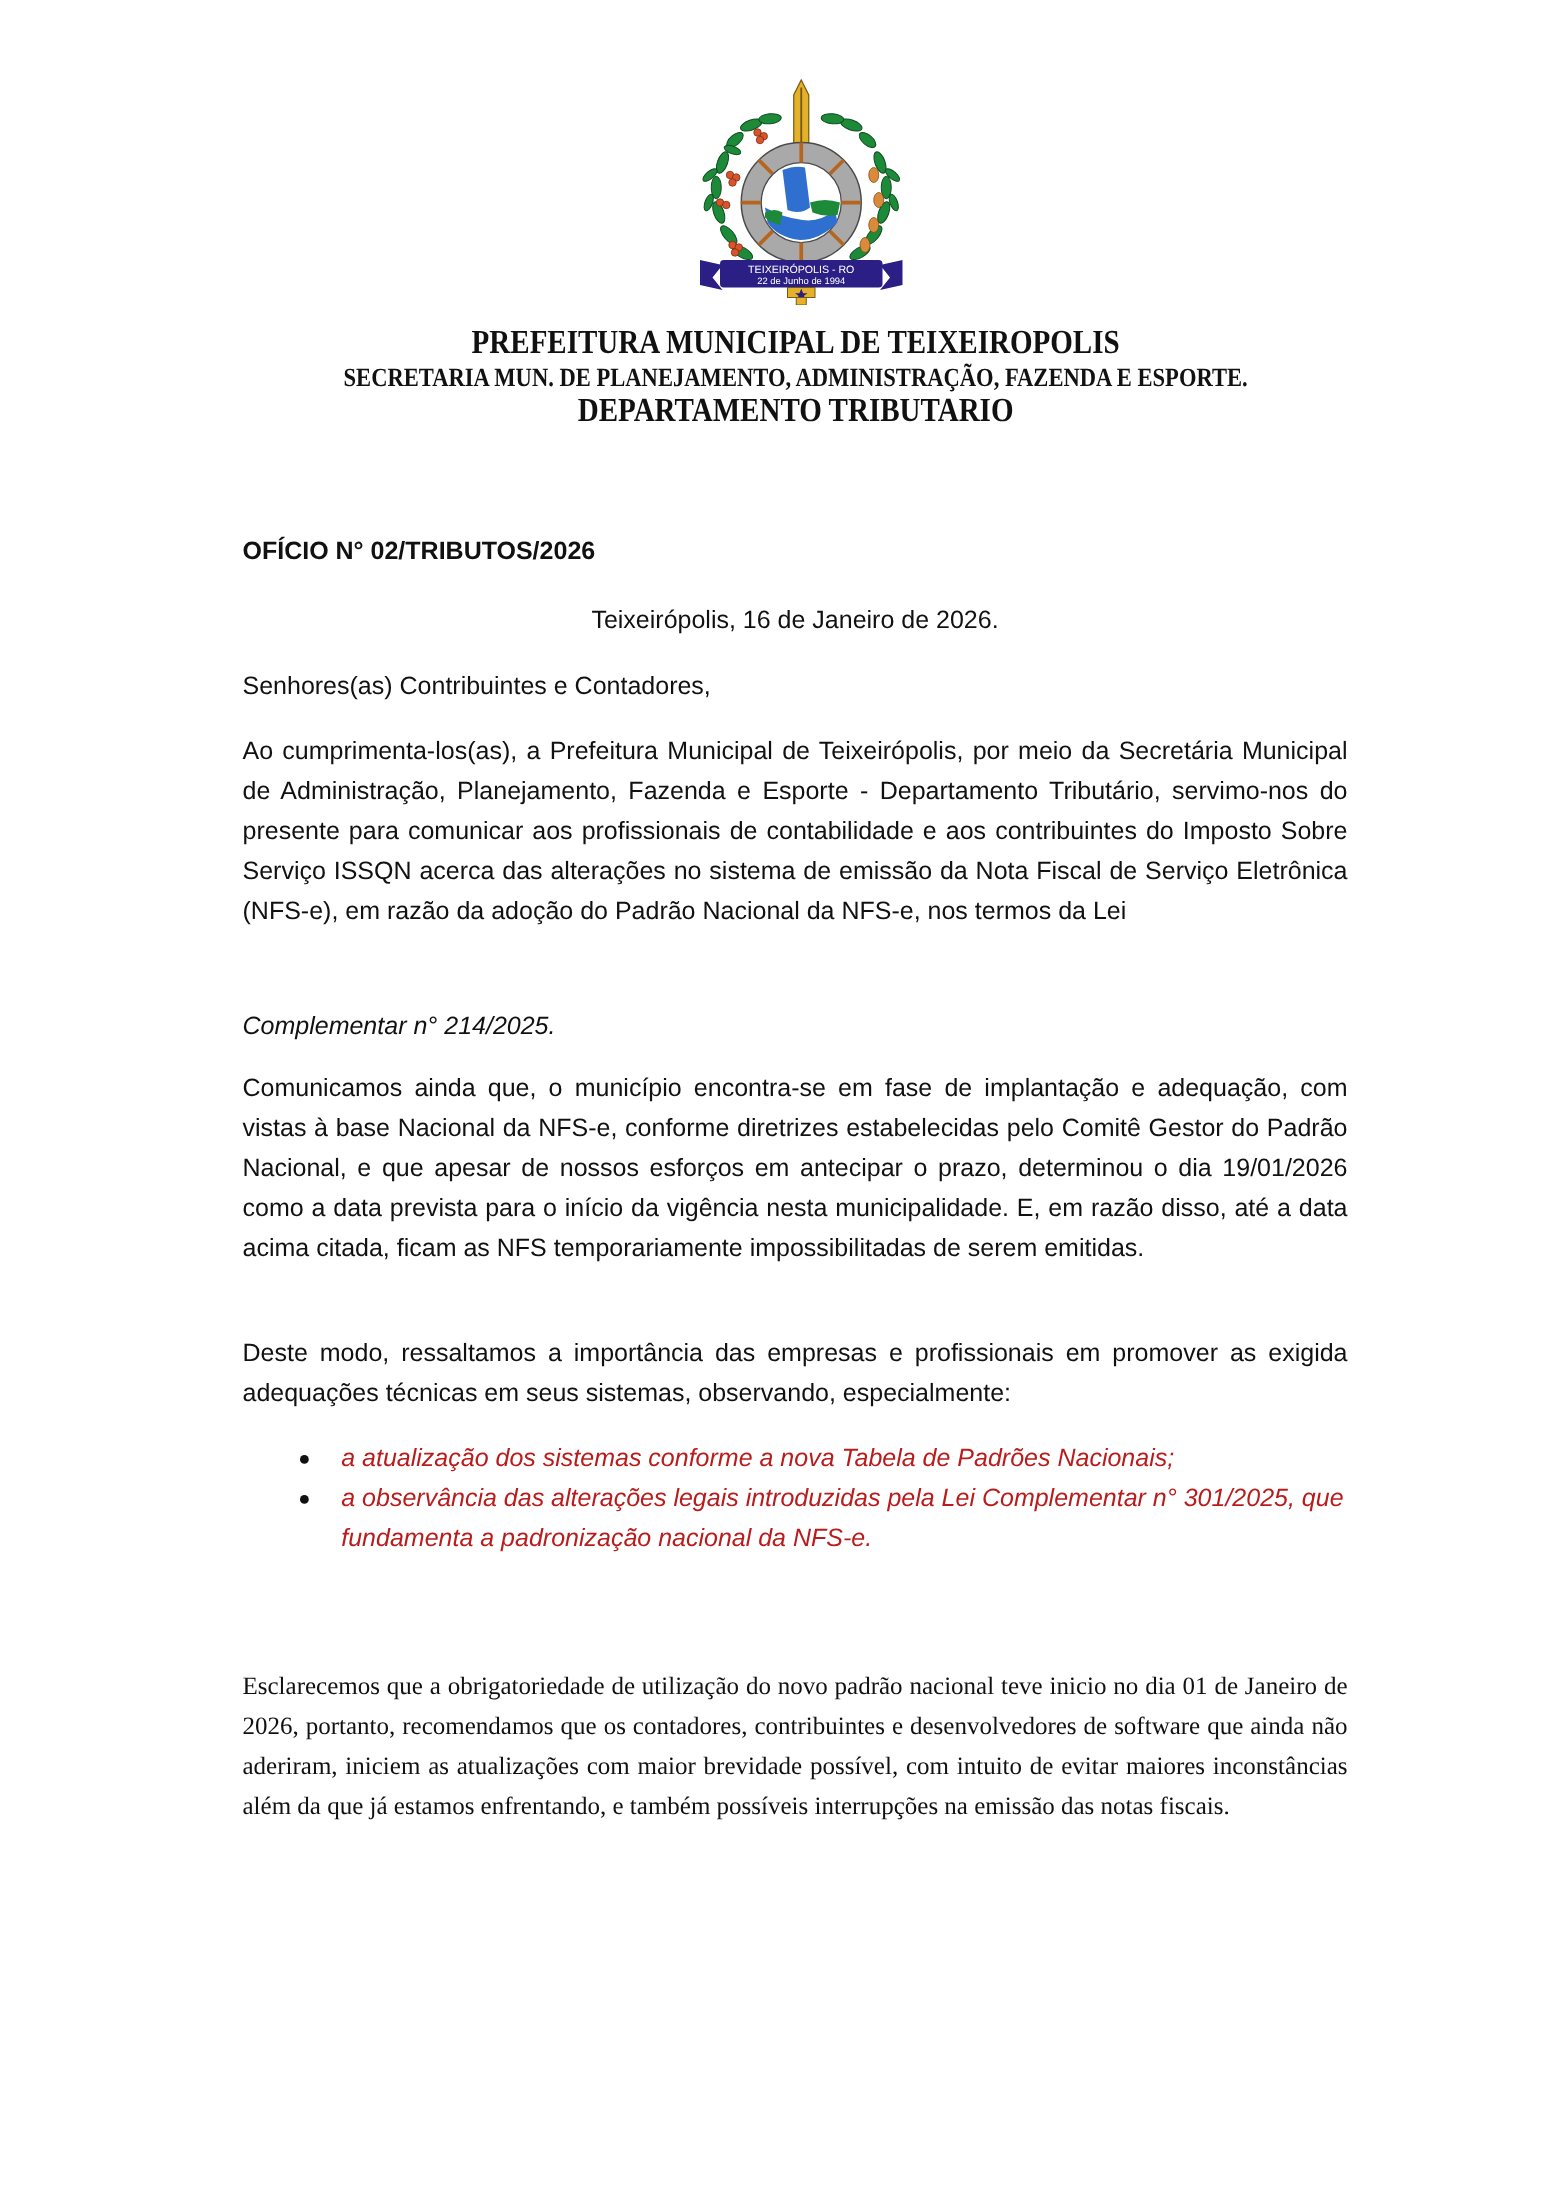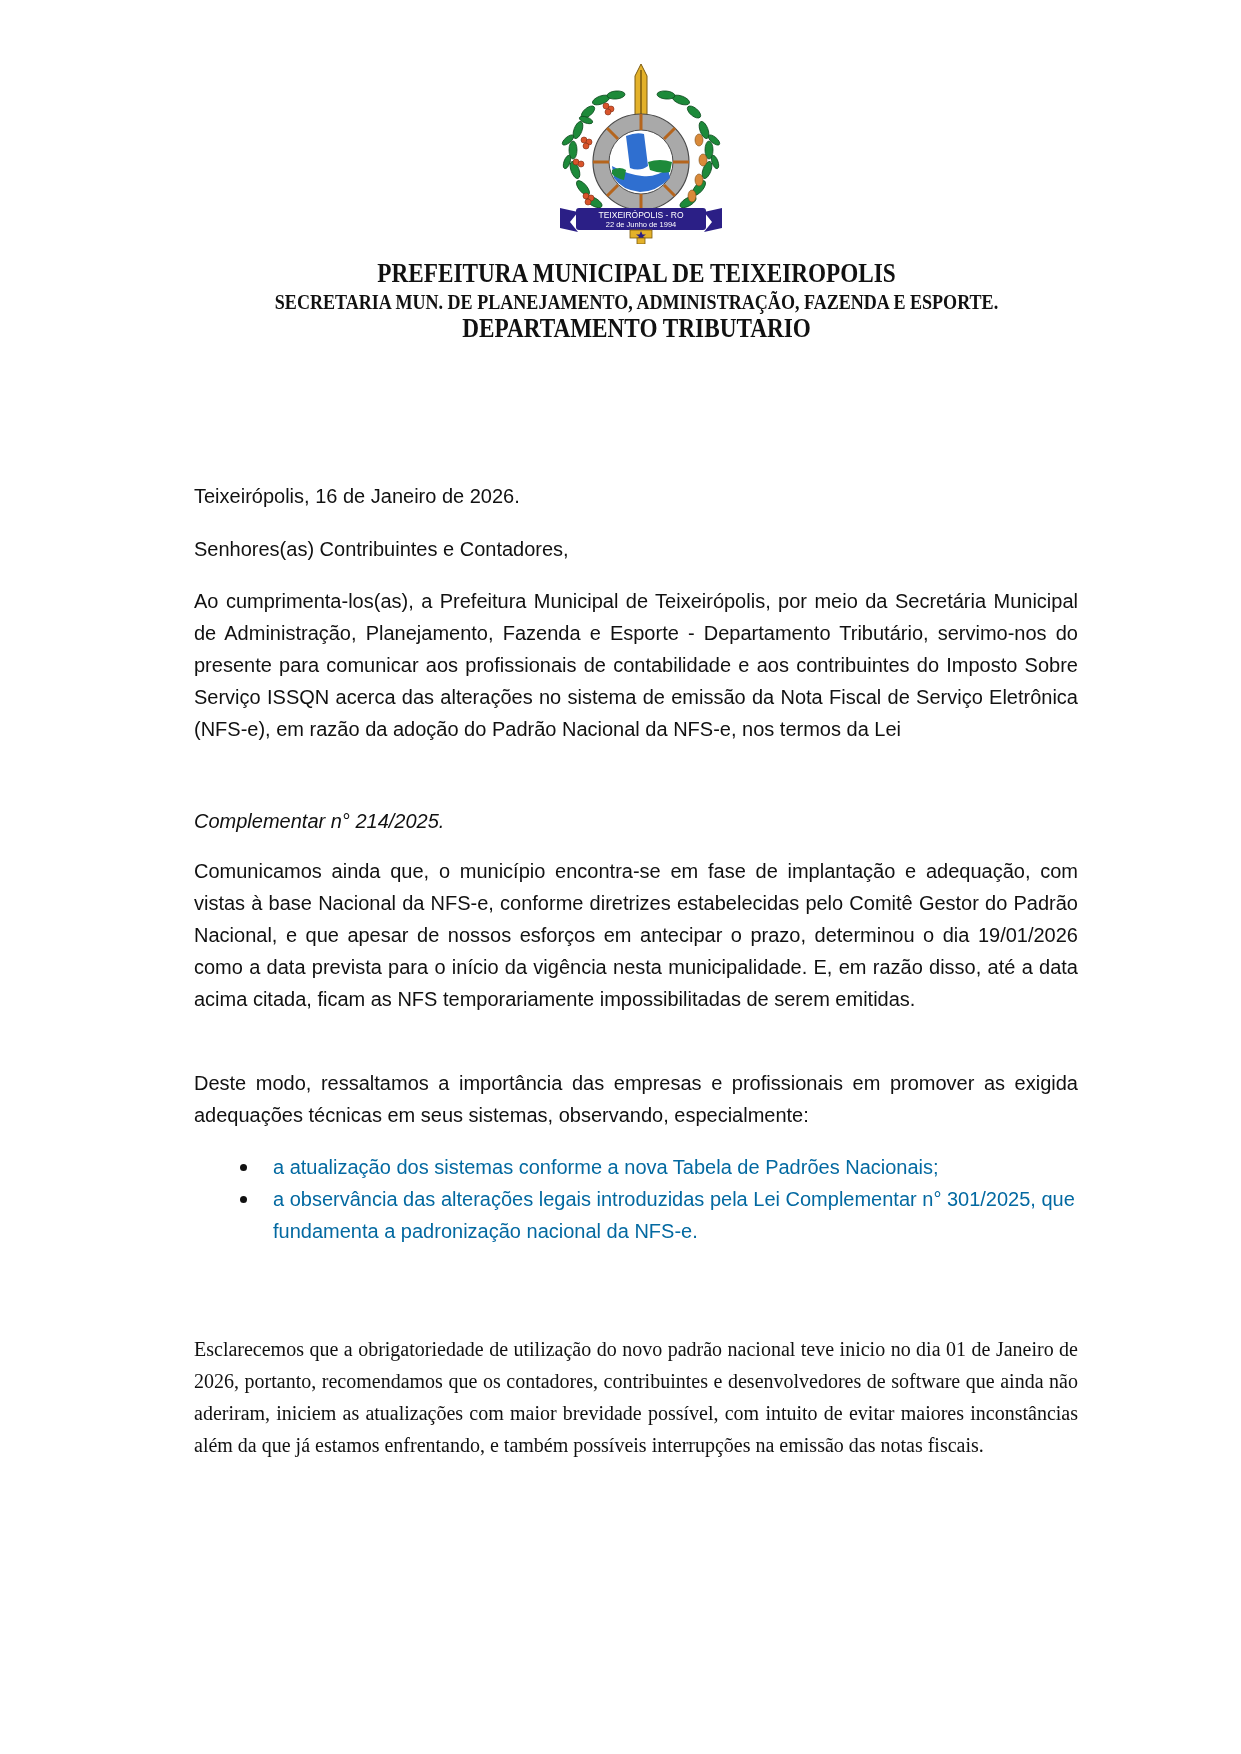--- a/index.html
+++ b/index.html
@@ -53,41 +53,42 @@
       font-size: 20px;
       line-height: 32px;
       color: #111111;
     }
     .ref {
       top: 425px;
       font-weight: bold;
     }
     .date {
       top: 480px;
-      text-align: left;
+      text-align: center;
     }
     .salutation { top: 533px; }
     .para { text-align: justify; text-align-last: left; }
     .p1 { top: 585px; }
     .p1b { top: 805px; font-style: italic; }
     .p2 { top: 855px; }
     .p3 { top: 1067px; }
     .p4 { top: 1333px; font-family: Liberation Serif, serif; }
     .bullets {
       position: absolute;
       left: 178px;
       top: 1151px;
       width: 884px;
       margin: 0;
       padding: 0;
       list-style: none;
       font-family: "Liberation Sans Narrow", "Liberation Sans", "DejaVu Sans", sans-serif;
       font-size: 20px;
       line-height: 32px;
-      color: #0369a1;
+      color: #b91c1c;
+      font-style: italic;
     }
     .bullets li {
       position: relative;
       padding-left: 79px;
       text-align: left;
     }
     .bullets li .dot {
       position: absolute;
       left: 46px;
       top: 13px;
@@ -187,20 +188,21 @@
 
     <rect x="74" y="168" width="22" height="8" fill="#e3b12a" stroke="#7a5a10" stroke-width="0.8"></rect>
     <polygon points="85,169 86.5,172.5 90,172.5 87.2,174.5 88.2,177.5 85,175.7 81.8,177.5 82.8,174.5 80,172.5 83.5,172.5" fill="#2b1f86"></polygon>
     <rect x="81" y="176" width="8" height="6" fill="#e3b12a" stroke="#7a5a10" stroke-width="0.8"></rect>
   </svg>
 
   <div class="letterhead lh-1">PREFEITURA MUNICIPAL DE TEIXEIROPOLIS</div>
   <div class="letterhead lh-2">SECRETARIA MUN. DE PLANEJAMENTO, ADMINISTRAÇÃO, FAZENDA E ESPORTE.</div>
   <div class="letterhead lh-3">DEPARTAMENTO TRIBUTARIO</div>
 
+  <div class="body-text ref">OFÍCIO N° 02/TRIBUTOS/2026</div>
   <div class="body-text date">Teixeirópolis, 16 de Janeiro de 2026.</div>
   <div class="body-text salutation">Senhores(as) Contribuintes e Contadores,</div>
 
   <div class="body-text para p1">Ao cumprimenta-los(as), a Prefeitura Municipal de Teixeirópolis, por meio da Secretária Municipal de Administração, Planejamento, Fazenda e Esporte - Departamento Tributário, servimo-nos do presente para comunicar aos profissionais de contabilidade e aos contribuintes do Imposto Sobre Serviço ISSQN acerca das alterações no sistema de emissão da Nota Fiscal de Serviço Eletrônica (NFS-e), em razão da adoção do Padrão Nacional da NFS-e, nos termos da Lei</div>
   <div class="body-text p1b">Complementar n° 214/2025.</div>
 
   <div class="body-text para p2">Comunicamos ainda que, o município encontra-se em fase de implantação e adequação, com vistas à base Nacional da NFS-e, conforme diretrizes estabelecidas pelo Comitê Gestor do Padrão Nacional, e que apesar de nossos esforços em antecipar o prazo, determinou o dia 19/01/2026 como a data prevista para o início da vigência nesta municipalidade. E, em razão disso, até a data acima citada, ficam as NFS temporariamente impossibilitadas de serem emitidas.</div>
 
   <div class="body-text para p3">Deste modo, ressaltamos a importância das empresas e profissionais em promover as exigida adequações técnicas em seus sistemas, observando, especialmente:</div>
 

